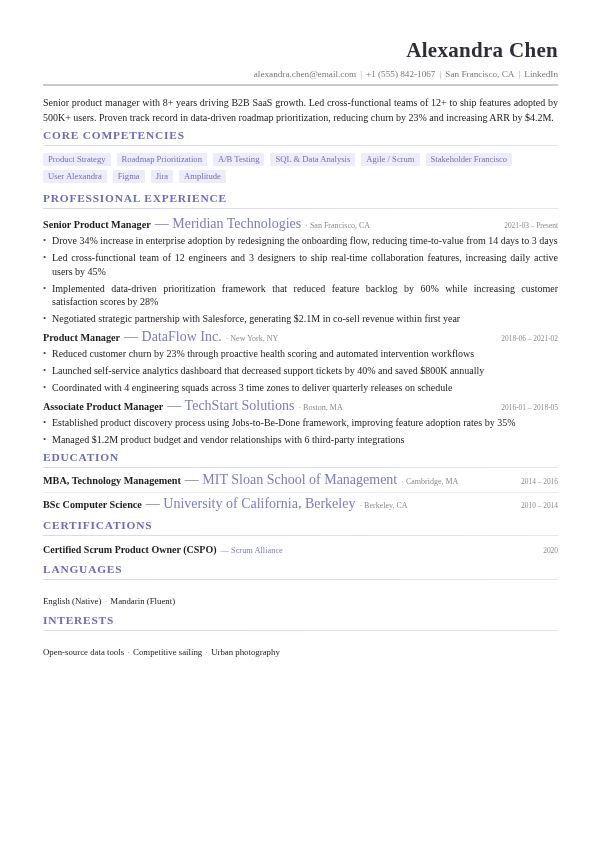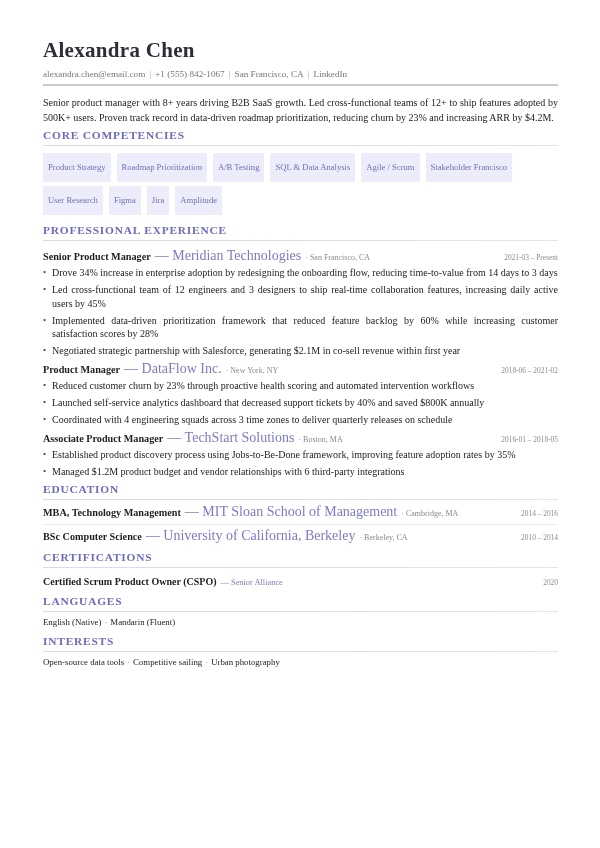--- a/index.html
+++ b/index.html
@@ -2,21 +2,21 @@
 <html><head>
   <meta charset="utf-8">
   <style>
     html, body { margin: 0; padding: 0; background: #ffffff; }
     body {
       width: 600px; height: 848px; overflow: hidden;
       font-family: "Liberation Serif", "DejaVu Serif", serif;
       color: #222222;
     }
     .page { position: relative; padding: 34px 42px 0 43px; }
-    .header { text-align: left; }
+    .header { text-align: right; }
     .name {
       font-size: 21px; font-weight: bold; color: #2e2e38; letter-spacing: 0.3px;
       margin: 4px 0 6px 0; line-height: 24px;
     }
     .contact { font-size: 9.2px; color: #777777; line-height: 12px; }
     .contact .sep { color: #aaaaaa; margin: 0 4px; }
     .header-rule { height: 2px; background: #c9c9d6; margin-top: 4px; }
 
     .summary {
       font-size: 10px; line-height: 15px; color: #222222; margin-top: 9px;
@@ -26,21 +26,21 @@
     .section-title {
       font-size: 11.4px; font-weight: bold; color: #6b6bbf; letter-spacing: 0.8px;
       margin-top: 3px; line-height: 15px; padding-bottom: 3px;
       border-bottom: 1px solid transparent;
       background-image: linear-gradient(to right, #d8d8f0, #e4e4ea);
       background-size: 100% 1px; background-repeat: no-repeat; background-position: bottom left;
     }
 
     .pills { display: flex; flex-wrap: wrap; gap: 4px 6px; margin-top: 6px; }
     .pill {
-      font-size: 8.6px; color: #7070b8; background: #ececfa; padding: 9px 5px;
+      font-size: 8.6px; color: #7070b8; background: #ececfa; padding: 1px 5px;
       line-height: 11px; border-radius: 1px;
     }
 
     .entry { margin-top: 6px; }
     .entry-head { display: flex; align-items: baseline; justify-content: space-between; line-height: 13px; }
     .entry-left { white-space: nowrap; }
     .role { font-size: 10.2px; font-weight: bold; color: #1e1e1e; }
     .org { font-size: 14px; color: #7b7bc6; margin-left: 4px; }
     .loc { font-size: 8px; color: #8a8a8a; }
     .dates { font-size: 7.4px; color: #8a8a8a; white-space: nowrap; }
@@ -55,21 +55,21 @@
     }
 
     .edu-entry { padding: 3px 0 4px 0; border-bottom: 1px solid #ececf2; }
     .edu-entry:last-child { border-bottom: none; }
     .edu-entry .role { font-size: 10.2px; }
 
     .cert-entry { padding: 4px 0 2px 0; }
     .cert-entry .role { font-size: 10px; }
     .cert-entry .org { font-size: 8.4px; }
 
-    .plain-line { font-size: 8.8px; color: #222222; line-height: 13px; padding: 3px 0 2px 0; }
+    .plain-line { font-size: 8.8px; color: #222222; line-height: 13px; padding: 14px 0 2px 0; }
     .dot-sep { color: #888888; margin: 0 3px; }
   </style>
 </head>
 <body>
 
 <div class="page">
 
   <div class="header">
     <div class="name">Alexandra Chen</div>
     <div class="contact">
@@ -81,21 +81,21 @@
   <div class="summary">Senior product manager with 8+ years driving B2B SaaS growth. Led cross-functional teams of 12+ to ship features adopted by 500K+ users. Proven track record in data-driven roadmap prioritization, reducing churn by 23% and increasing ARR by $4.2M.</div>
 
   <div class="section-title">CORE COMPETENCIES</div>
   <div class="pills">
     <span class="pill">Product Strategy</span>
     <span class="pill">Roadmap Prioritization</span>
     <span class="pill">A/B Testing</span>
     <span class="pill">SQL &amp; Data Analysis</span>
     <span class="pill">Agile / Scrum</span>
     <span class="pill">Stakeholder Francisco</span>
-    <span class="pill">User Research</span>
+    <span class="pill">User Alexandra</span>
     <span class="pill">Figma</span>
     <span class="pill">Jira</span>
     <span class="pill">Amplitude</span>
   </div>
 
   <div class="section-title" style="margin-top:8px">PROFESSIONAL EXPERIENCE</div>
 
   <div class="entry">
     <div class="entry-head">
       <div class="entry-left">
@@ -155,21 +155,21 @@
         </div>
         <span class="dates">2010 – 2014</span>
       </div>
     </div>
   </div>
 
   <div class="section-title" style="margin-top:2px">CERTIFICATIONS</div>
   <div class="cert-entry">
     <div class="entry-head">
       <div class="entry-left">
-        <span class="role">Certified Scrum Product Owner (CSPO)</span><span class="org">— Senior Alliance</span>
+        <span class="role">Certified Scrum Product Owner (CSPO)</span><span class="org">— Scrum Alliance</span>
       </div>
       <span class="dates">2020</span>
     </div>
   </div>
 
   <div class="section-title">LANGUAGES</div>
   <div class="plain-line">
     <span>English (Native)</span><span class="dot-sep">·</span><span>Mandarin (Fluent)</span>
   </div>
 

